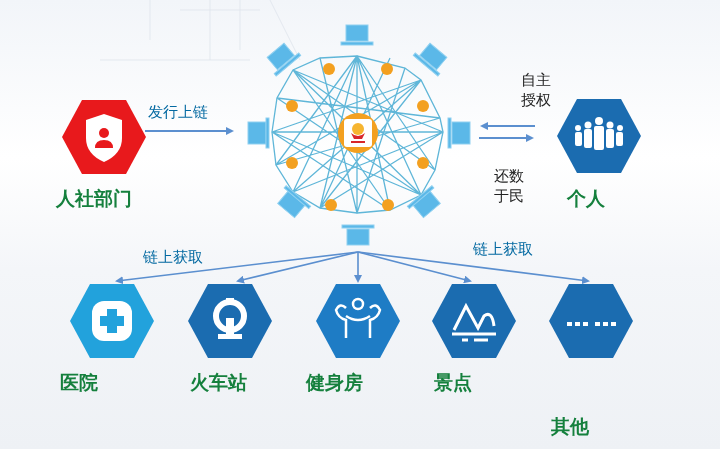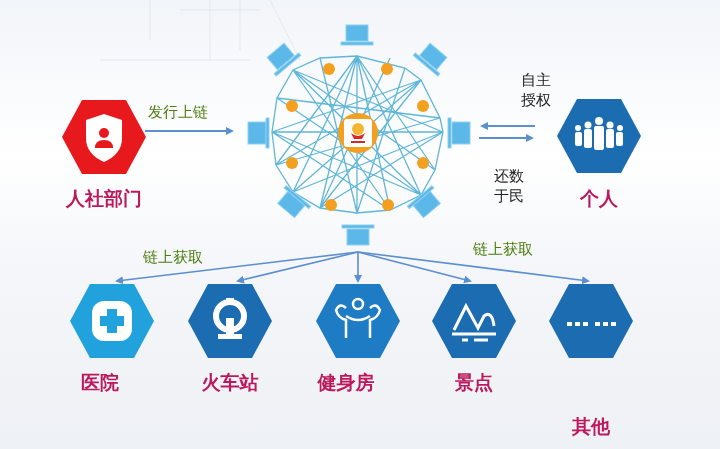--- a/index.html
+++ b/index.html
@@ -1,22 +1,22 @@
 <!DOCTYPE html>
 <html><head>
 <meta charset="utf-8">
 <style>
   html,body{margin:0;padding:0;}
   body{width:720px;height:449px;overflow:hidden;font-family:"DejaVu Sans",sans-serif;
     background:linear-gradient(180deg,#f2f5f9 0%,#ffffff 35%,#f4f6f9 60%,#eef1f5 100%);position:relative;}
   .abs{position:absolute;}
   svg.canvas{position:absolute;left:0;top:0;}
   .hexwrap{position:absolute;width:84px;height:78px;}
-  .label-big{position:absolute;font-weight:bold;font-size:19px;color:#be185d;text-align:center;white-space:nowrap;}
-  .label-small{position:absolute;font-size:15px;color:#4d7c0f;white-space:nowrap;}
+  .label-big{position:absolute;font-weight:bold;font-size:19px;color:#15803d;text-align:left;white-space:nowrap;}
+  .label-small{position:absolute;font-size:15px;color:#0369a1;white-space:nowrap;}
   .vlabel{position:absolute;font-size:15px;color:#222;line-height:20px;text-align:center;}
 </style>
 </head>
 <body>
 
 <svg class="canvas" width="720" height="449">
   <defs>
     <marker id="ah" markerWidth="8" markerHeight="8" refX="6" refY="4" orient="auto" markerUnits="userSpaceOnUse">
       <path d="M0,0 L8,4 L0,8 z" fill="#5b8fcf"></path>
     </marker>

